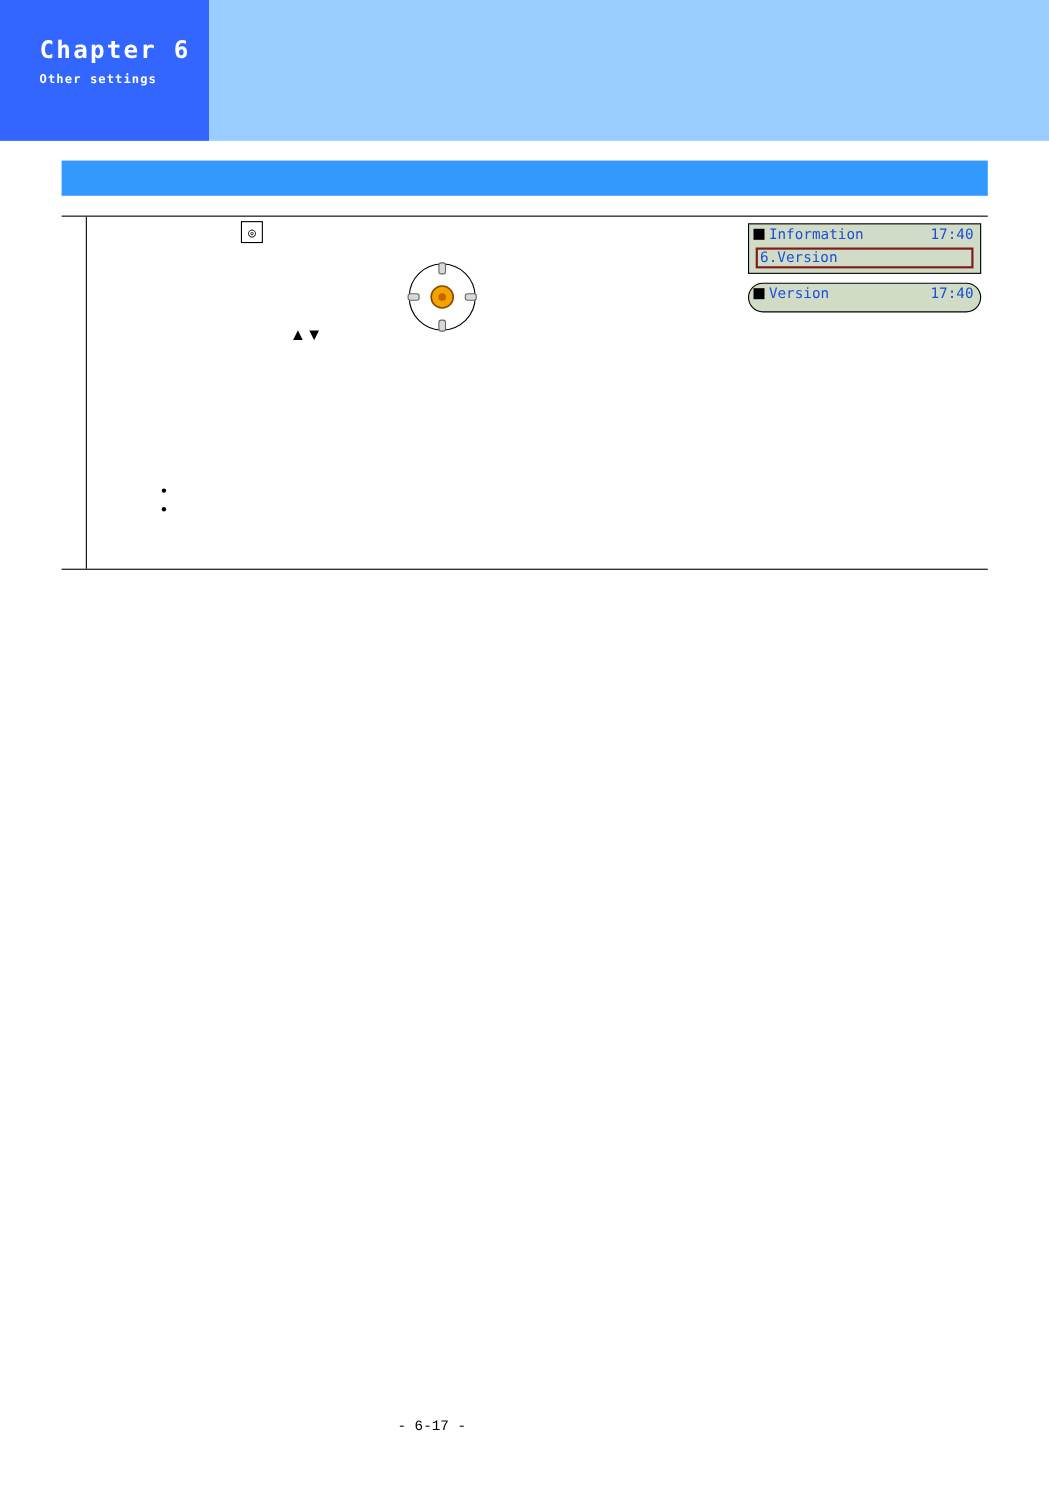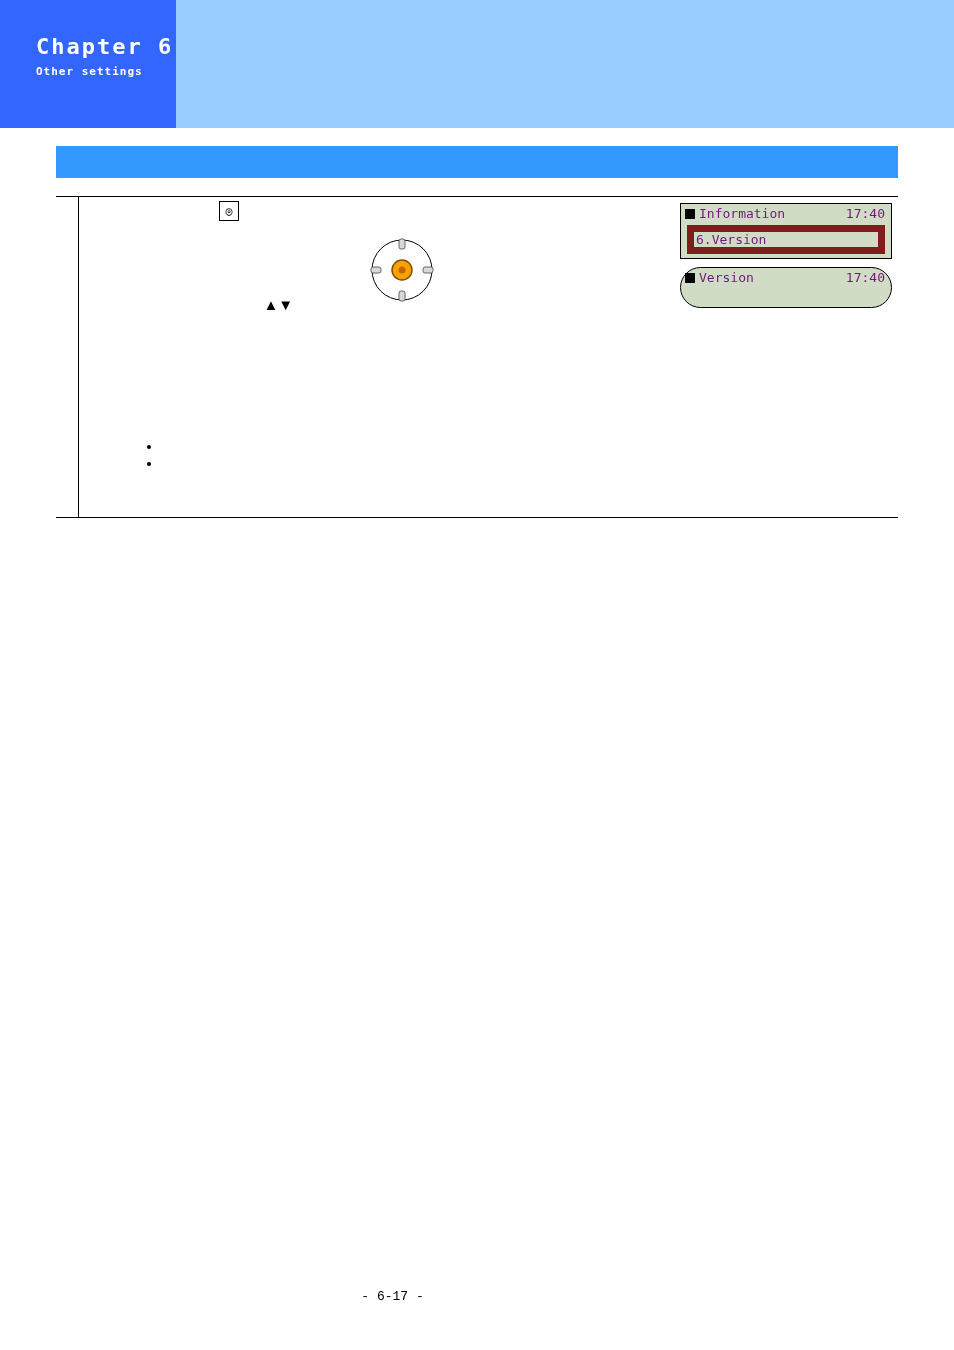--- a/index.html
+++ b/index.html
@@ -15,21 +15,21 @@
   .header {
     position: relative;
     width: 100%;
     height: 128px;
     background: #99ccff;
   }
   .header-left {
     position: absolute;
     left: 0;
     top: 0;
-    width: 176px;
+    width: 190px;
     height: 128px;
     background: #3366ff;
     color: #ffffff;
     padding: 34px 0 0 36px;
     box-sizing: border-box;
     font-family: "MS Gothic", monospace;
   }
   .header-left .chapt {
     font-size: 22px;
     font-weight: bold;
@@ -109,21 +109,21 @@
     position: absolute;
     right: 6px;
     top: 6px;
     width: 212px;
   }
   .screen {
     border: 1px solid #000;
     background: #d0dcc6;
     font-family: "MS Gothic", monospace;
     font-size: 13px;
-    color: #701a75;
+    color: #1d4ed8;
     margin-bottom: 8px;
   }
   .screen-title {
     display: flex;
     justify-content: space-between;
     padding: 2px 6px 2px 4px;
     font-size: 13px;
   }
   .screen-title .sq {
     width: 10px;
@@ -133,21 +133,21 @@
     margin-right: 4px;
     position: relative;
     top: 1px;
   }
   .screen-list {
     padding: 2px 6px 4px 10px;
     line-height: 1.35;
     white-space: pre;
   }
   .sel-row {
-    border: 7px solid #7f1d1d;
+    border: 2px solid #7f1d1d;
     margin: 2px 6px 4px 6px;
     padding: 0 2px;
     white-space: pre;
   }
   .ver-box {
     border: 1px solid #000;
     margin: 2px 6px 3px 6px;
   }
   .ver-head {
     padding: 1px 4px;
@@ -161,21 +161,21 @@
     box-sizing: border-box;
     margin-right: 4px;
     vertical-align: -1px;
     background: linear-gradient(#8a8a8a,#8a8a8a);
   }
   .ver-val {
     text-align: right;
     padding: 1px 4px 2px 4px;
   }
   .screen2 {
-    padding-bottom: 20px;
+    padding-bottom: 6px;
     border-radius: 22px;
   }
   
   .footer {
     position: absolute;
     width: 785px;
     bottom: 46px;
     text-align: center;
     font-size: 13px;
   }

